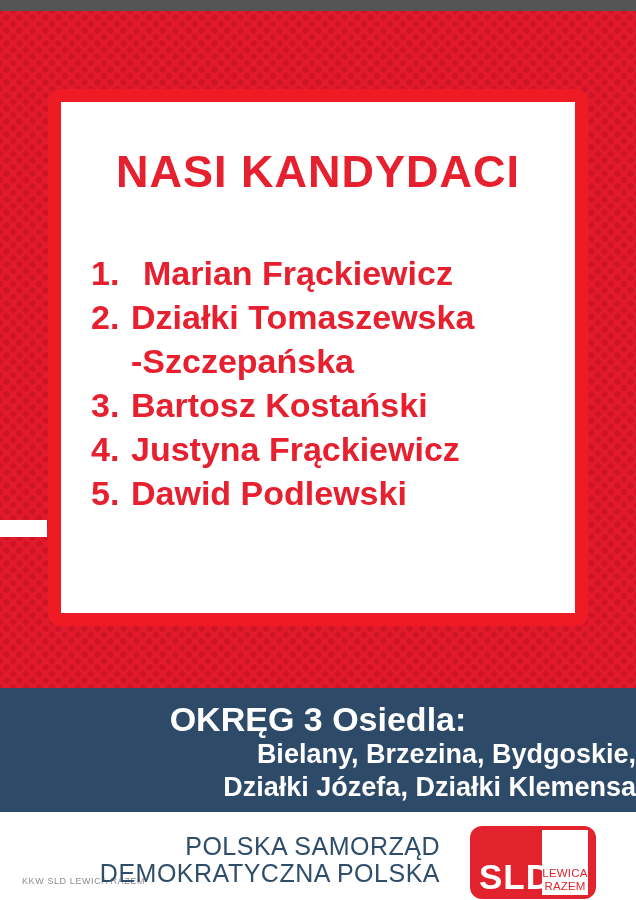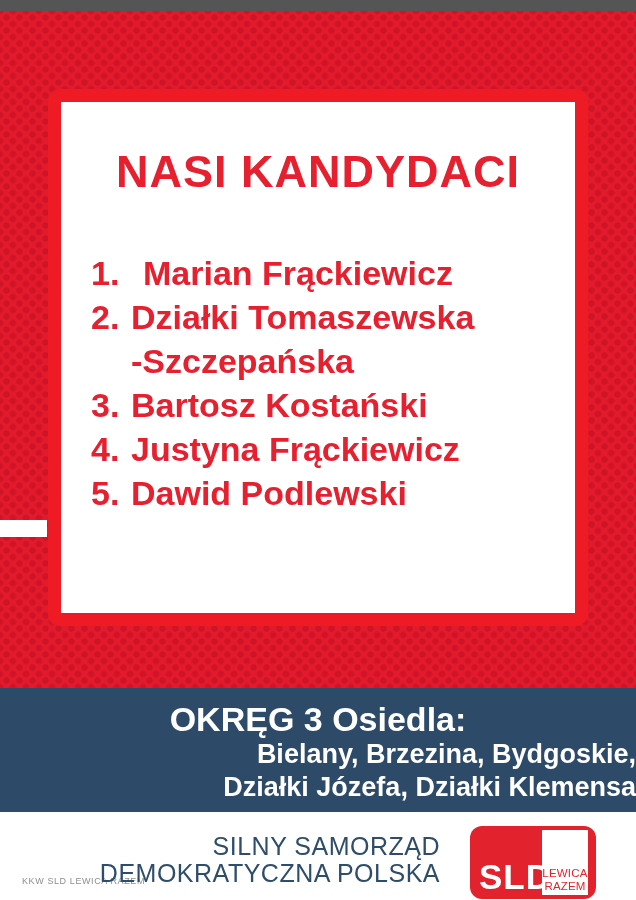--- a/index.html
+++ b/index.html
@@ -150,21 +150,21 @@
 
   <section class="district">
     <div class="district-title">OKRĘG 3 Osiedla:</div>
     <div class="district-line">Bielany, Brzezina, Bydgoskie,</div>
     <div class="district-line">Działki Józefa, Działki Klemensa</div>
   </section>
 
   <footer class="footer">
     <div class="disclaimer">KKW SLD LEWICA RAZEM</div>
     <div class="slogan">
-      <div>SILNY SAMORZĄD</div>
+      <div>POLSKA SAMORZĄD</div>
       <div>DEMOKRATYCZNA POLSKA</div>
     </div>
     <div class="logo">
       <span class="logo-abbr">SLD</span>
       <div class="logo-white">
         <div class="logo-line">LEWICA</div>
         <div class="logo-line">RAZEM</div>
       </div>
     </div>
   </footer>

